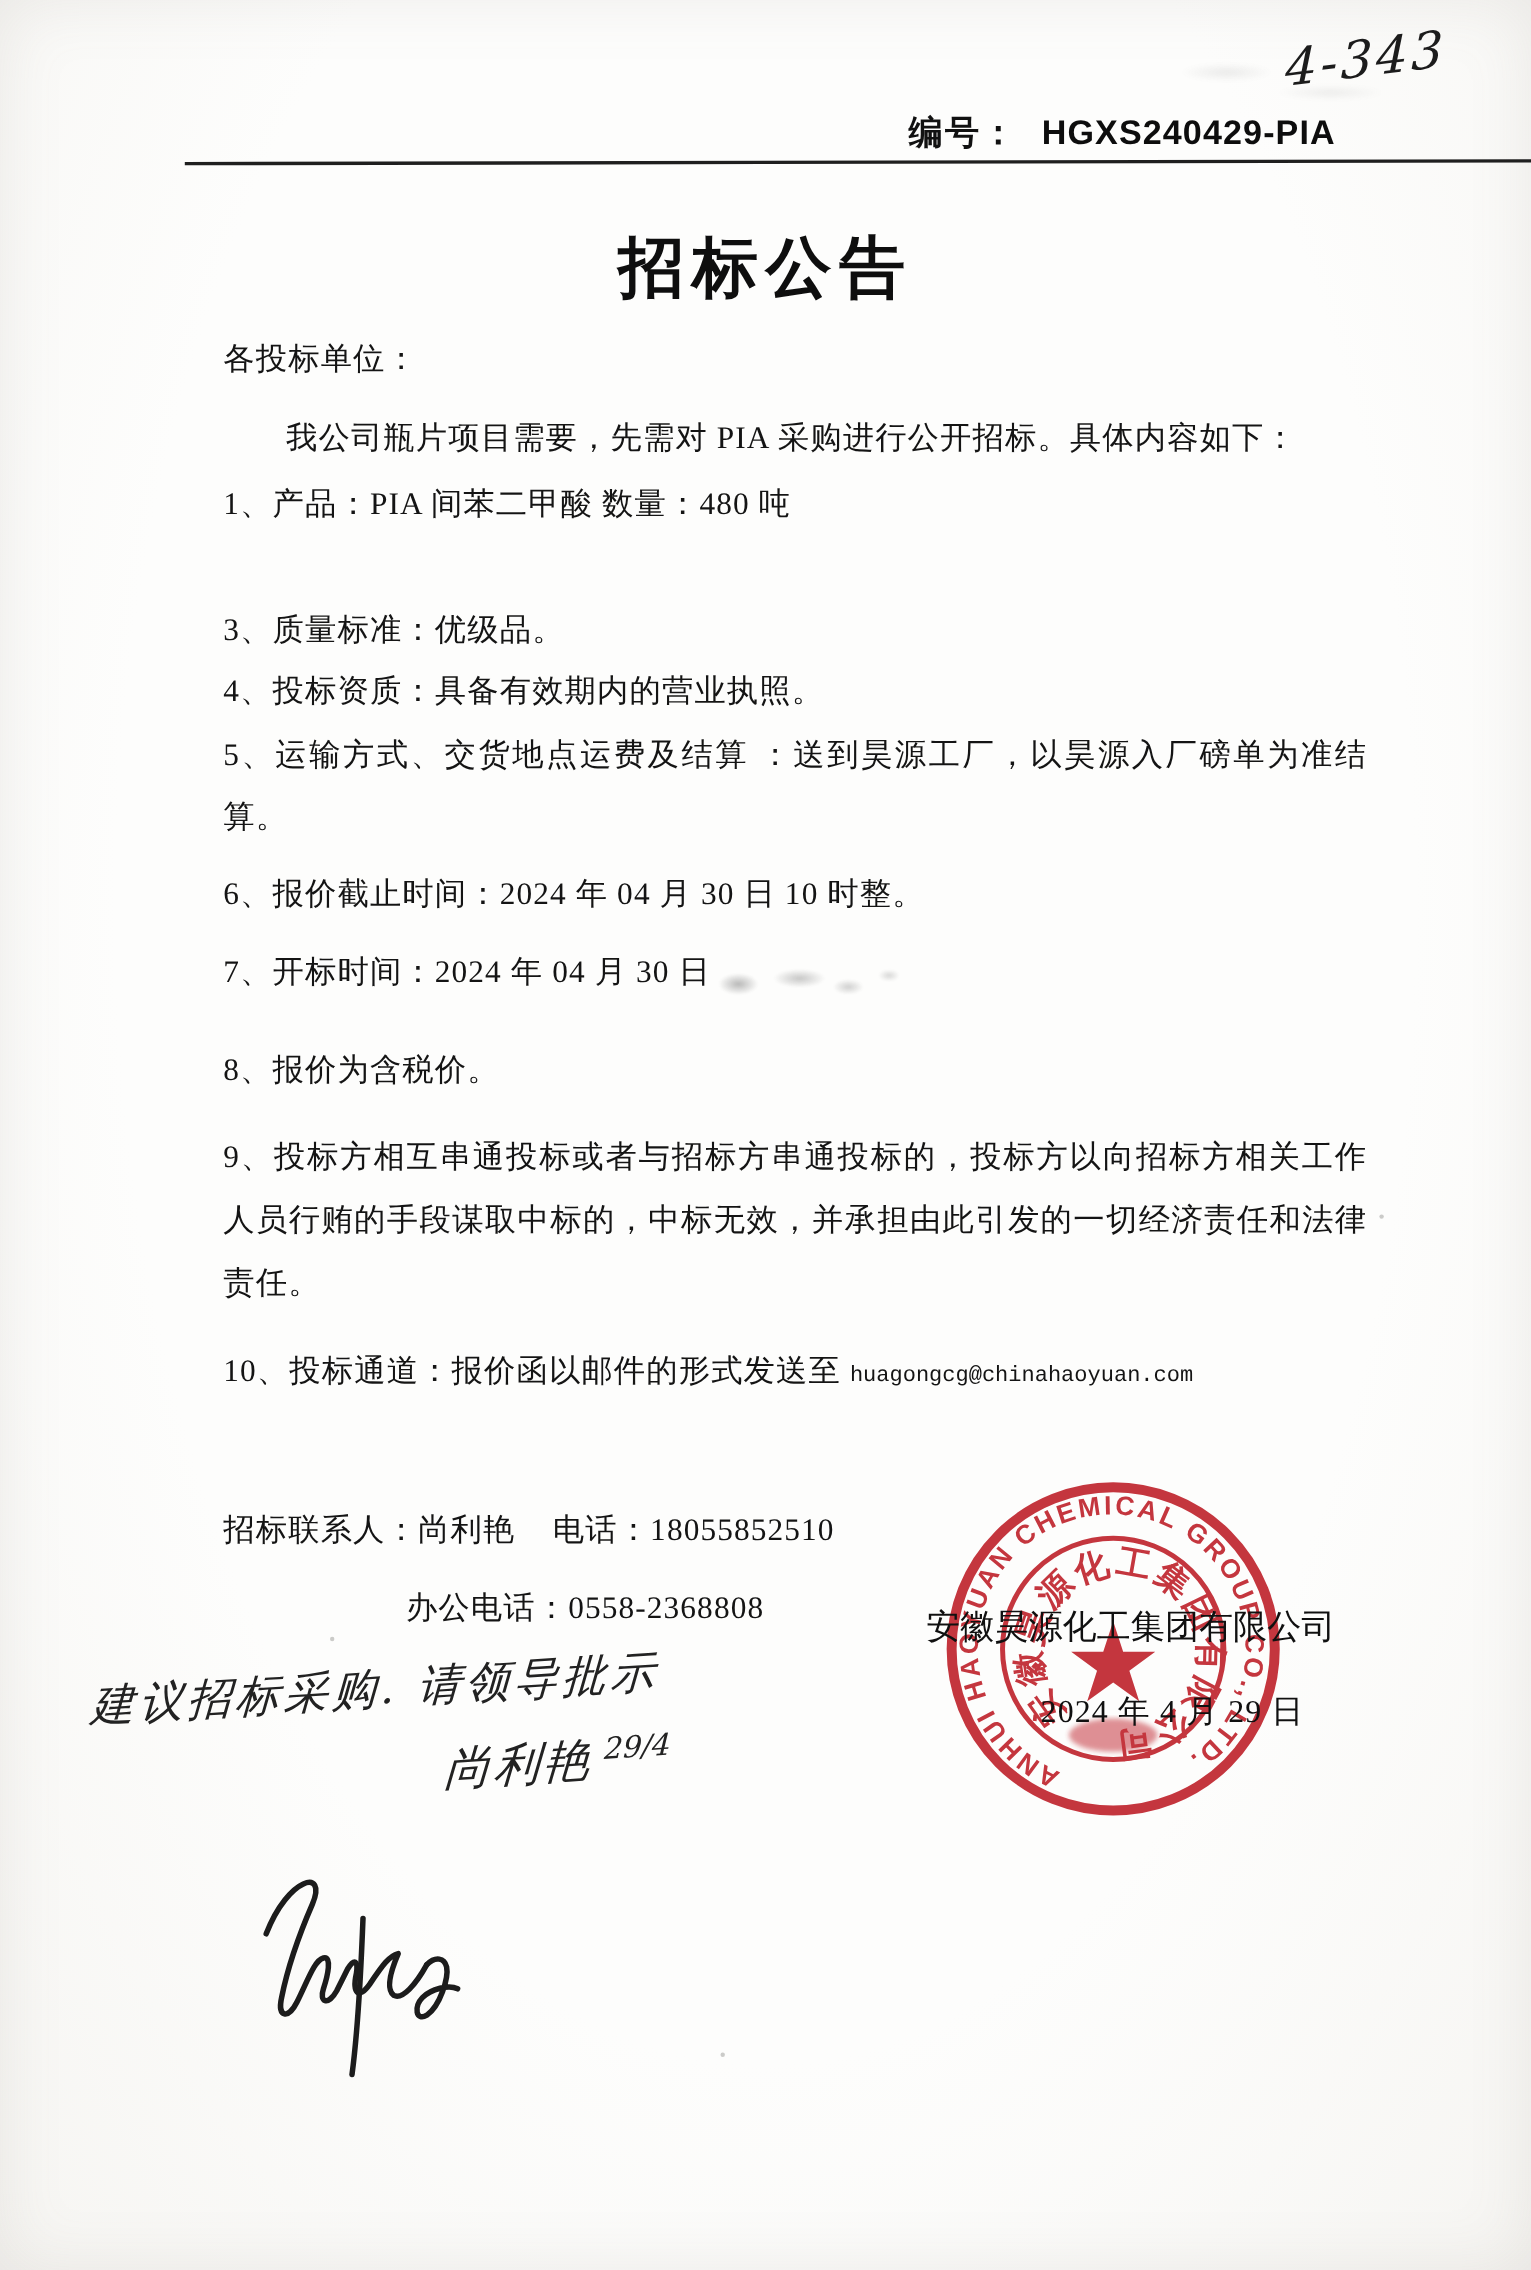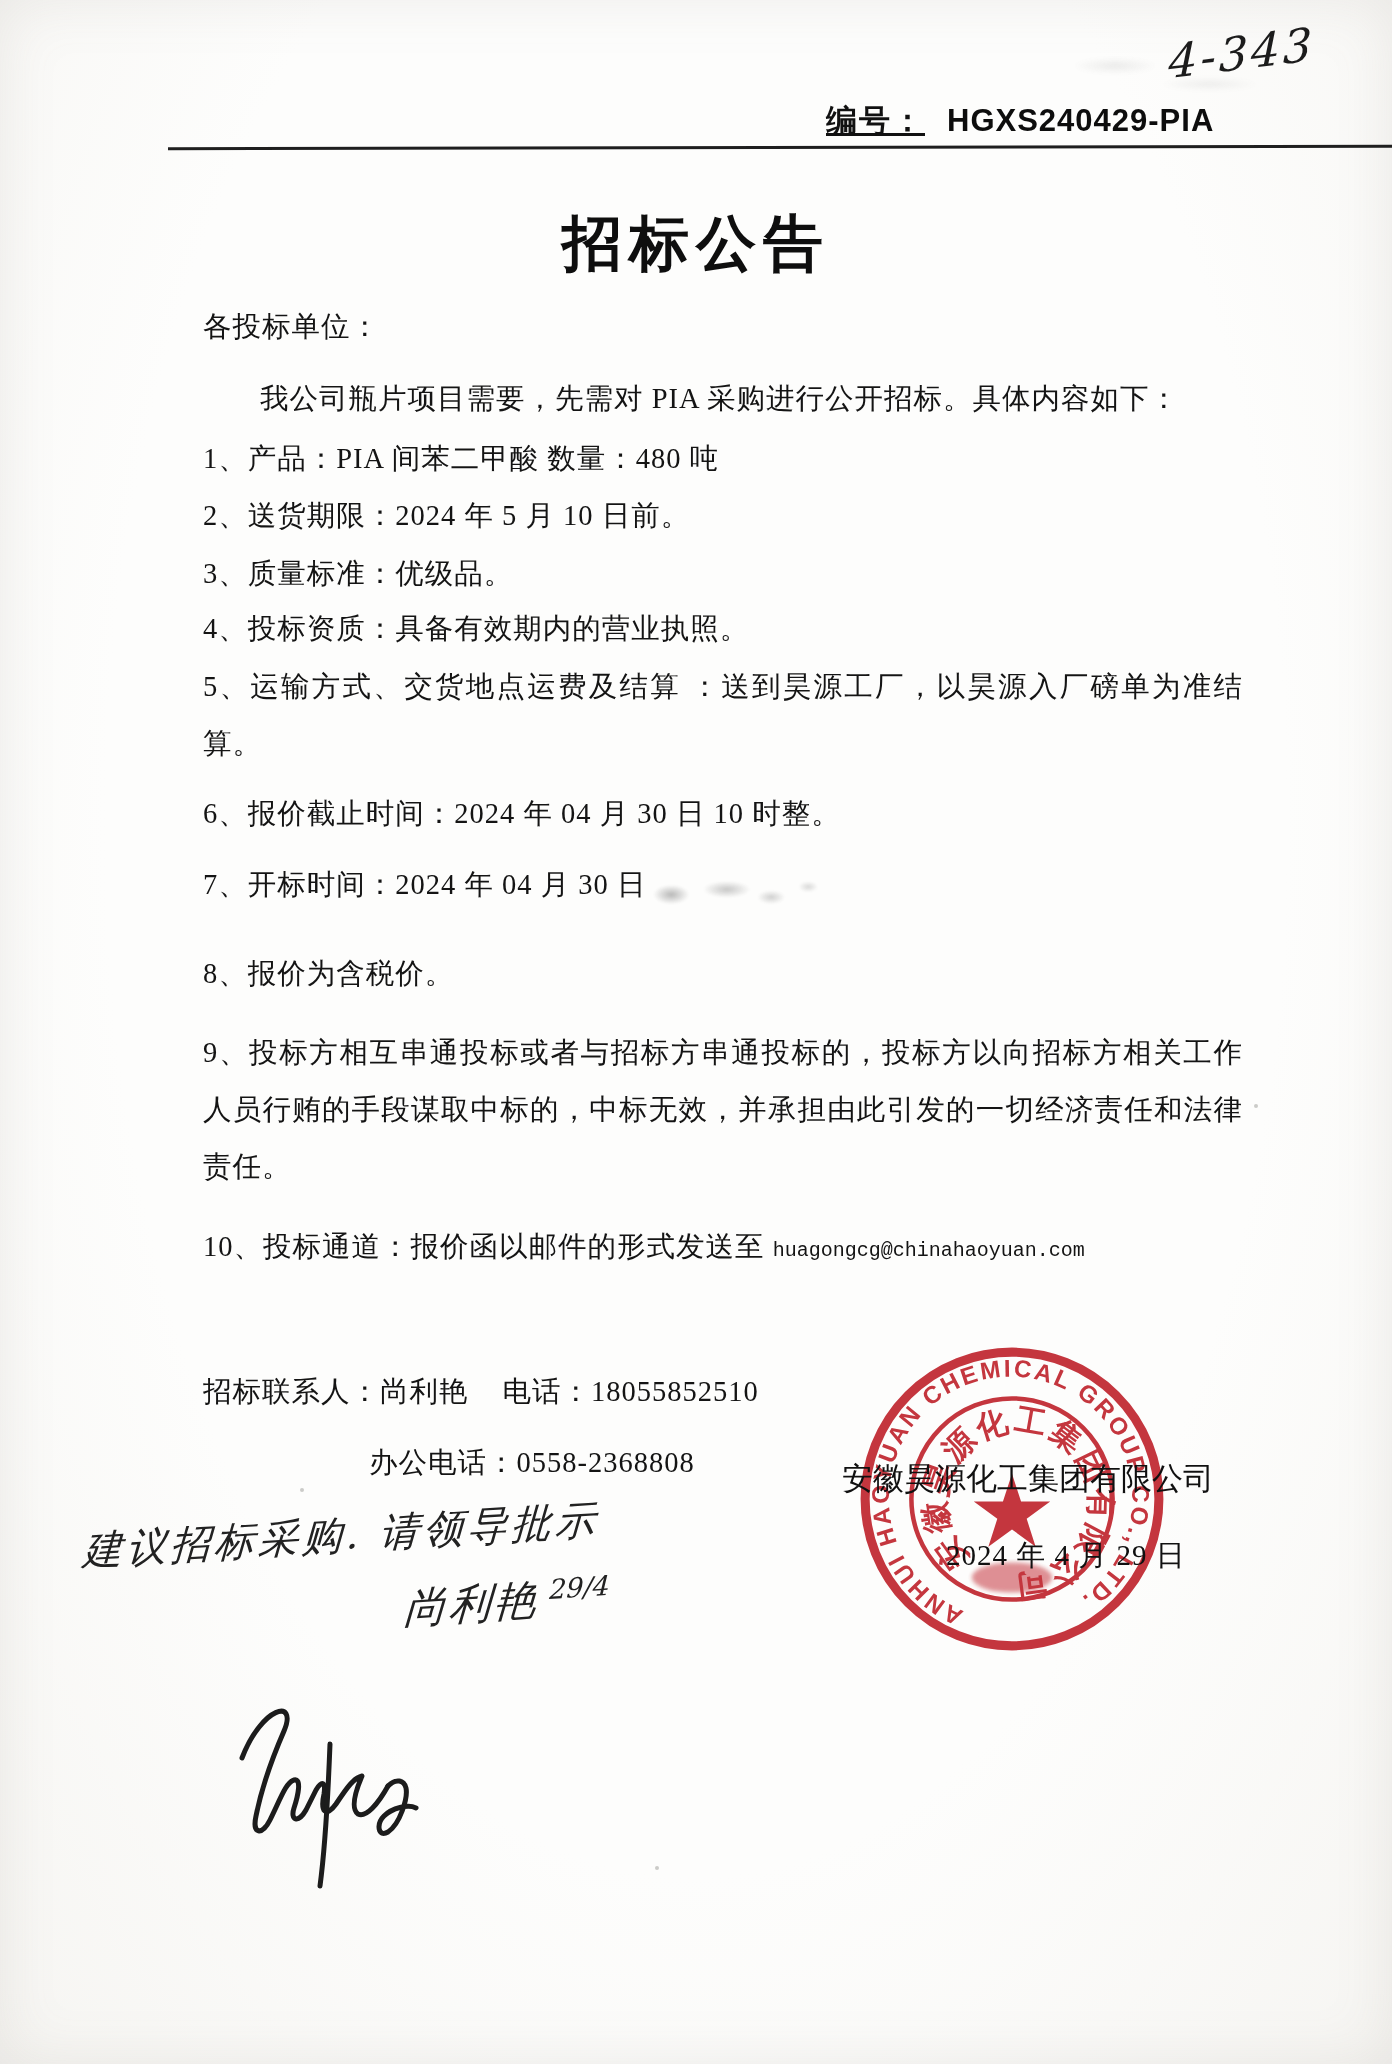--- a/index.html
+++ b/index.html
@@ -19,21 +19,21 @@
     position:absolute;left:1168px;top:26px;
     font-family:"DejaVu Serif", serif;
     font-style:italic;font-size:46px;color:#1c1c1c;
     transform:rotate(-7deg) skewX(-8deg);
     letter-spacing:3px;
   }
   
   .doc-no{position:absolute;left:826px;top:100px;white-space:nowrap;}
   .doc-no-label{
     font-family:"Liberation Sans", sans-serif;font-weight:bold;
-    font-size:31px;letter-spacing:2px;color:#111;text-decoration:underline;
+    font-size:31px;letter-spacing:2px;color:#111;
   }
   .doc-no-value{
     font-family:"Liberation Sans", sans-serif;font-weight:bold;
     font-size:31px;letter-spacing:1px;color:#0d0d0d;margin-left:22px;margin-top:24px;
   }
   .rule{
     position:absolute;left:168px;top:146px;width:1224px;height:3px;
     background:#1f1f1f;transform:rotate(-.12deg);
   }
   .title{
@@ -116,21 +116,20 @@
   </div>
 
   <div class="rule"></div>
 
   <h1 class="title">招标公告</h1>
 
   <div class="para" style="top:298px">各投标单位：</div>
   <div class="para intro" style="top:370px">我公司瓶片项目需要，先需对 PIA 采购进行公开招标。具体内容如下：</div>
 
   <div class="para" style="top:430px">1、产品：PIA 间苯二甲酸  数量：480 吨</div>
-  <div class="para" style="top:487px">2、送货期限：2024 年 5 月 10 日前。</div>
   <div class="para" style="top:545px">3、质量标准：优级品。</div>
   <div class="para" style="top:600px">4、投标资质：具备有效期内的营业执照。</div>
   <div class="para" style="top:658px">5、运输方式、交货地点运费及结算 ：送到昊源工厂，以昊源入厂磅单为准结算。</div>
   <div class="para" style="top:785px">6、报价截止时间：2024 年 04 月 30 日 10 时整。</div>
   <div class="para" style="top:856px">7、开标时间：2024 年 04 月 30 日</div>
   <div class="smudge"></div>
   <div class="para" style="top:945px">8、报价为含税价。</div>
   <div class="para" style="top:1024px">9、投标方相互串通投标或者与招标方串通投标的，投标方以向招标方相关工作人员行贿的手段谋取中标的，中标无效，并承担由此引发的一切经济责任和法律责任。</div>
 
   <div class="para" style="top:1218px;white-space:nowrap;">

